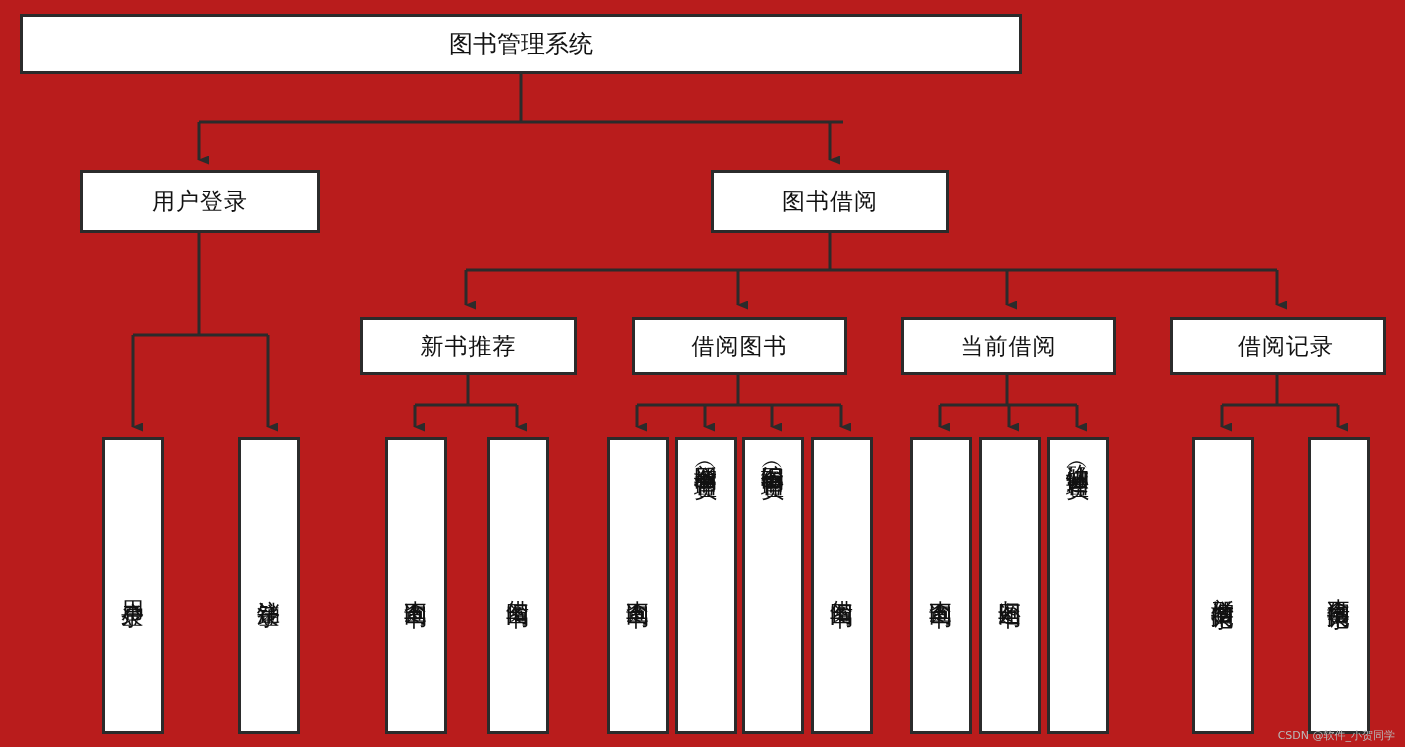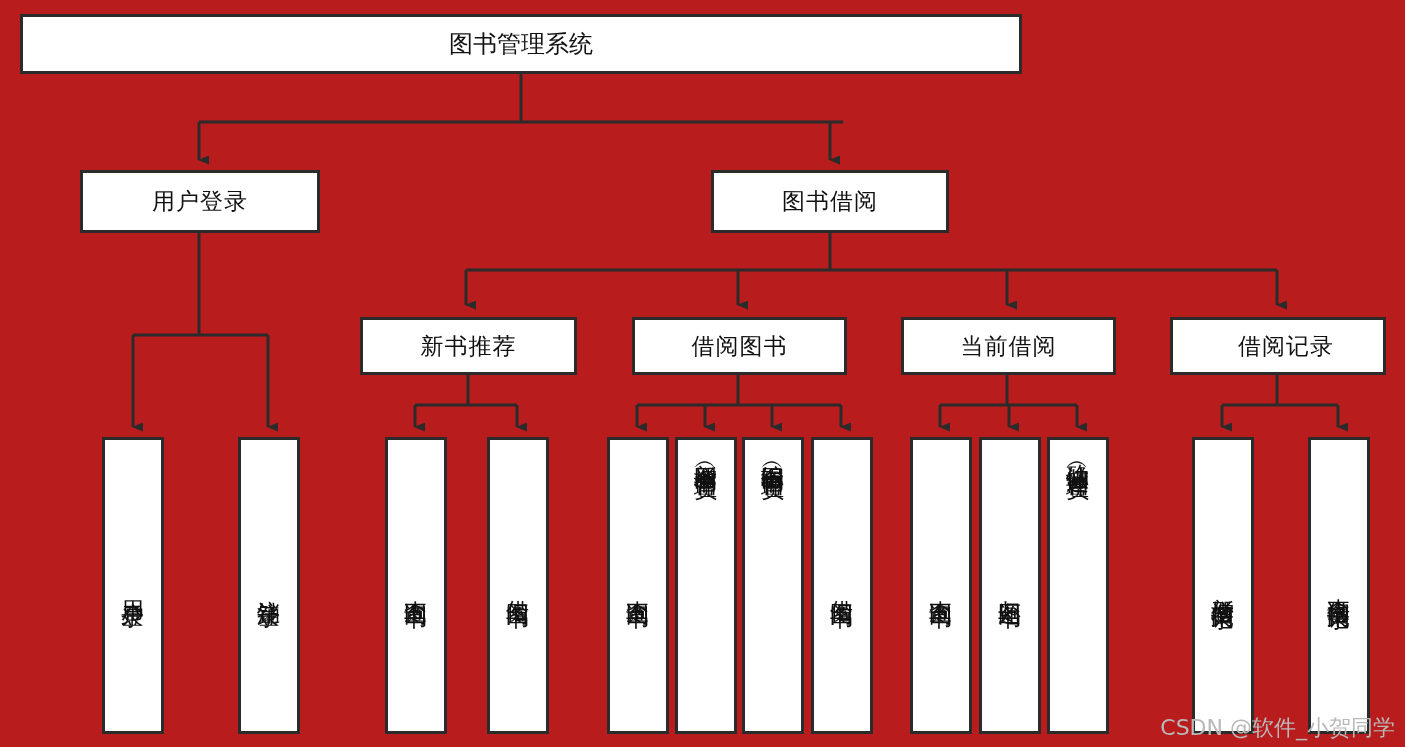--- a/index.html
+++ b/index.html
@@ -57,21 +57,21 @@
     left: 0;
     top: 0;
     width: 1405px;
     height: 747px;
     pointer-events: none;
   }
   #watermark {
     position: absolute;
     right: 10px;
     bottom: 4px;
-    font-size: 22px;
+    font-size: 11px;
     color: #b9b9b9;
     white-space: nowrap;
     font-family: "DejaVu Sans", "Liberation Sans", sans-serif;
     margin-left: 47px;
   }
 </style>
 </head>
 <body>
 
 <div id="canvas">

